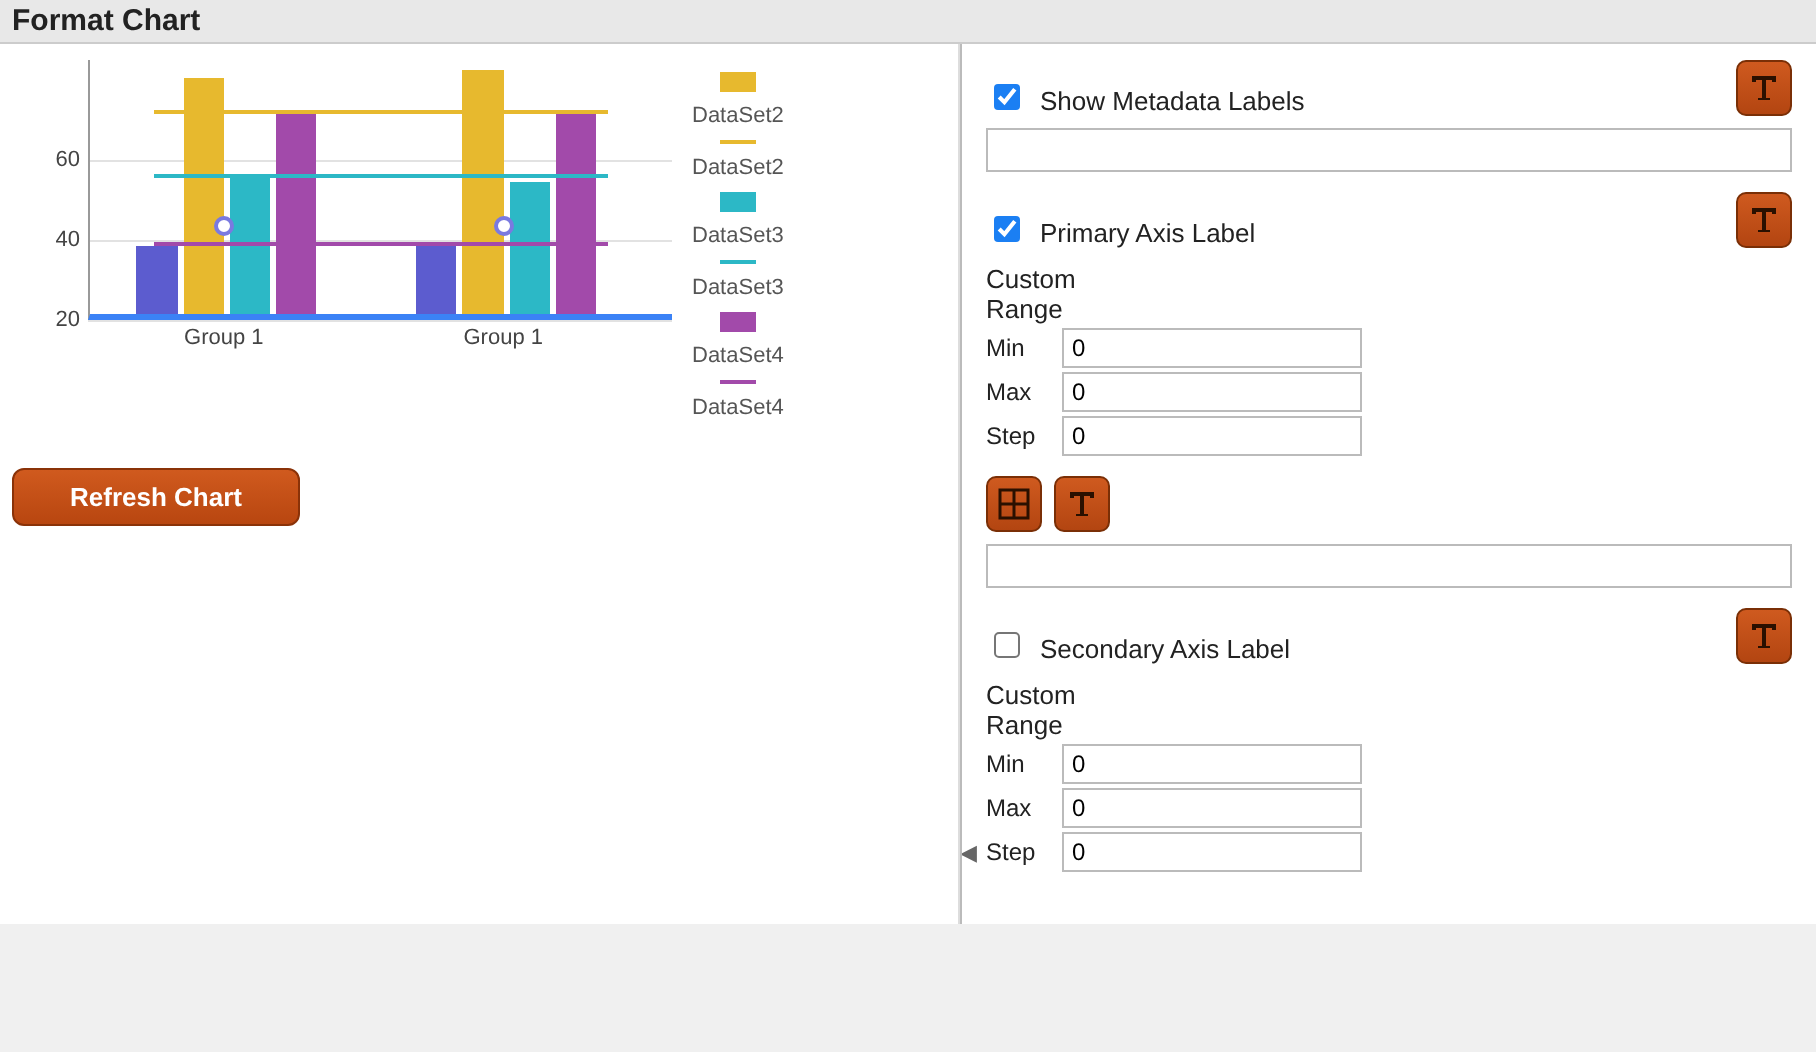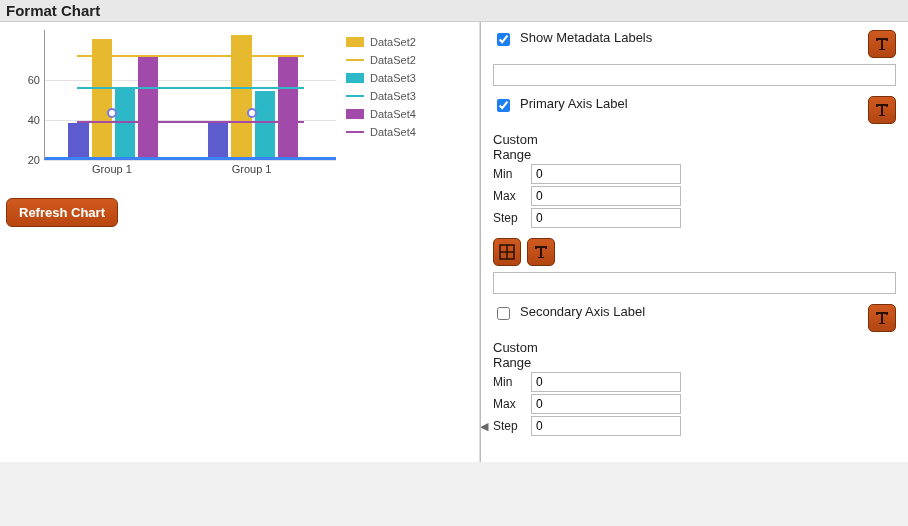--- a/index.html
+++ b/index.html
@@ -106,38 +106,39 @@
   .legend {
     padding-top: 6px;
     font-size: 11px;
     color: #555;
   }
   .legend-item {
     display: flex;
     align-items: center;
     gap: 6px;
     margin-bottom: 6px;
+    flex-direction: column;
   }
   .swatch { width: 18px; height: 10px; }
   .swatch.line { height: 2px; }
   .btn-orange {
     margin-top: 18px;
     background: linear-gradient(#d05a1e, #b84610);
     color: #fff;
     border: 1px solid #8a3208;
     border-radius: 6px;
-    padding: 6px 12px;
+    padding: 6px 28px;
     font-size: 13px;
     font-weight: bold;
     cursor: pointer;
   }
   
   .row {
     display: flex;
-    align-items: flex-start;
+    align-items: flex-end;
     gap: 6px;
     margin: 4px 0;
   }
   .row .label {
     flex: 1;
   }
   .sq-btn {
     width: 28px; height: 28px;
     background: linear-gradient(#cf5a1f, #b34511);
     border: 1px solid #7a2f06;

